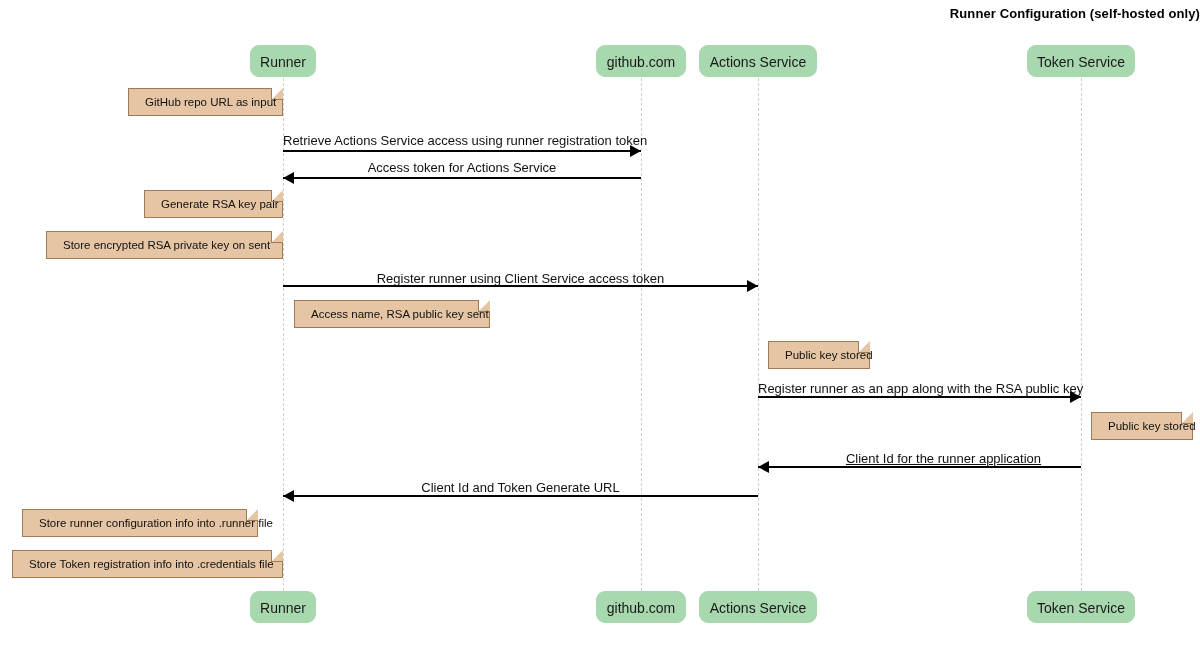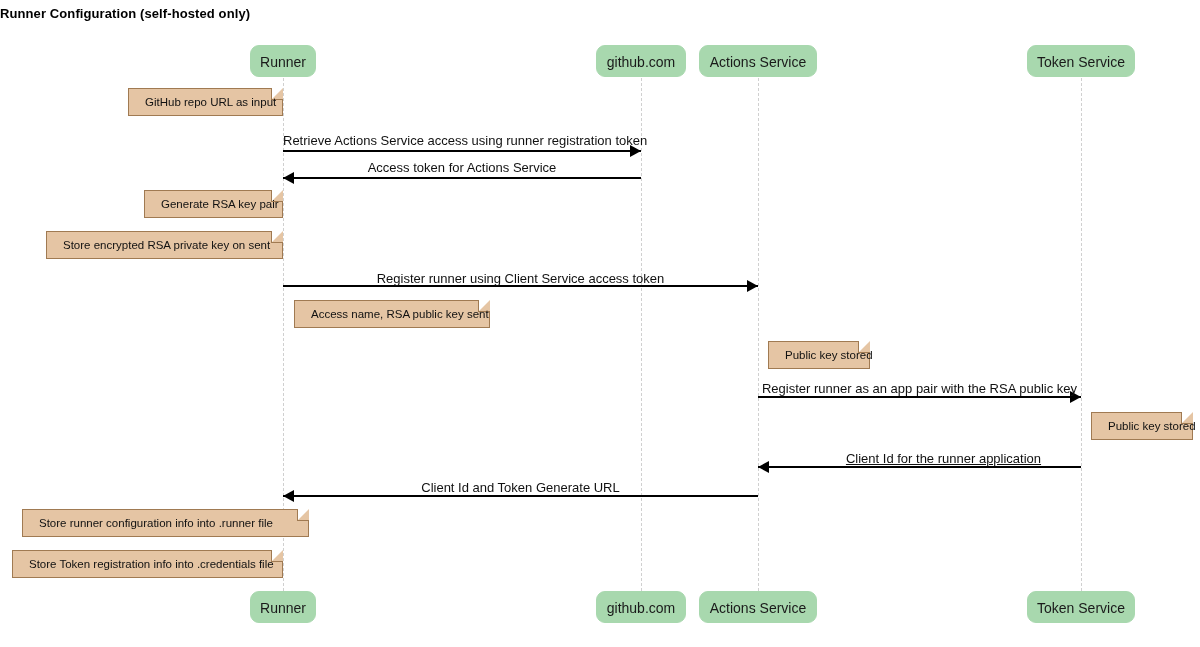--- a/index.html
+++ b/index.html
@@ -19,21 +19,21 @@
     background: #ffffff;
     overflow: hidden;
   }
 
   
   .diagram-title {
     position: absolute;
     top: 6px;
     left: 0;
     width: 1200px;
-    text-align: left;
+    text-align: right;
     font-size: 13px;
     font-weight: bold;
     color: #000000;
     letter-spacing: 0.1px;
   }
 
   
   .lifeline {
     position: absolute;
     width: 0;
@@ -145,21 +145,21 @@
       <div class="arrowhead right" style="top: 145px; left: 630px;"></div>
       <div class="msg-label" style="left: 283px; width: 358px; top: 134px;">Retrieve Actions Service access using runner registration token</div>
       <div class="msg" style="left: 283px; top: 177px; width: 358px;"></div>
       <div class="arrowhead left" style="top: 172px; left: 283px;"></div>
       <div class="msg-label" style="left: 283px; width: 358px; top: 161px;">Access token for Actions Service</div>
       <div class="msg" style="left: 283px; top: 285px; width: 475px;"></div>
       <div class="arrowhead right" style="top: 280px; left: 747px;"></div>
       <div class="msg-label" style="left: 283px; width: 475px; top: 272px;">Register runner using Client Service access token</div>
       <div class="msg" style="left: 758px; top: 396px; width: 323px;"></div>
       <div class="arrowhead right" style="top: 391px; left: 1070px;"></div>
-      <div class="msg-label" style="left: 758px; width: 323px; top: 382px;">Register runner as an app pair with the RSA public key</div>
+      <div class="msg-label" style="left: 758px; width: 323px; top: 382px;">Register runner as an app along with the RSA public key</div>
       <div class="msg" style="left: 758px; top: 466px; width: 323px;"></div>
       <div class="arrowhead left" style="top: 461px; left: 758px;"></div>
       <div class="msg-label" style="left: 782px; width: 323px; top: 452px; text-decoration: underline;">Client Id for the runner application</div>
       <div class="msg" style="left: 283px; top: 495px; width: 475px;"></div>
       <div class="arrowhead left" style="top: 490px; left: 283px;"></div>
       <div class="msg-label" style="left: 283px; width: 475px; top: 481px;">Client Id and Token Generate URL</div>
     </div>
   <div id="participants-layer">
       <div class="participant" style="left: 250px; top: 45px; width: 66px;"><span>Runner</span></div>
       <div class="participant" style="left: 250px; top: 591px; width: 66px;"><span>Runner</span></div>
@@ -170,17 +170,17 @@
       <div class="participant" style="left: 1027px; top: 45px; width: 108px;"><span>Token Service</span></div>
       <div class="participant" style="left: 1027px; top: 591px; width: 108px;"><span>Token Service</span></div>
     </div>
   <div id="notes-layer">
       <div class="note" style="left: 128px; top: 88px; width: 155px;"><span class="fold-tri"></span><span class="note-text">GitHub repo URL as input</span></div>
       <div class="note" style="left: 144px; top: 190px; width: 139px;"><span class="fold-tri"></span><span class="note-text">Generate RSA key pair</span></div>
       <div class="note" style="left: 46px; top: 231px; width: 237px;"><span class="fold-tri"></span><span class="note-text">Store encrypted RSA private key on sent</span></div>
       <div class="note" style="left: 294px; top: 300px; width: 196px;"><span class="fold-tri"></span><span class="note-text">Access name, RSA public key sent</span></div>
       <div class="note" style="left: 768px; top: 341px; width: 102px;"><span class="fold-tri"></span><span class="note-text">Public key stored</span></div>
       <div class="note" style="left: 1091px; top: 412px; width: 102px;"><span class="fold-tri"></span><span class="note-text">Public key stored</span></div>
-      <div class="note" style="left: 22px; top: 509px; width: 287px;"><span class="fold-tri"></span><span class="note-text">Store runner configuration info into .runner file</span></div>
+      <div class="note" style="left: 22px; top: 509px; width: 236px;"><span class="fold-tri"></span><span class="note-text">Store runner configuration info into .runner file</span></div>
       <div class="note" style="left: 12px; top: 550px; width: 271px;"><span class="fold-tri"></span><span class="note-text">Store Token registration info into .credentials file</span></div>
     </div>
 
 </div>
 
 </body></html>

